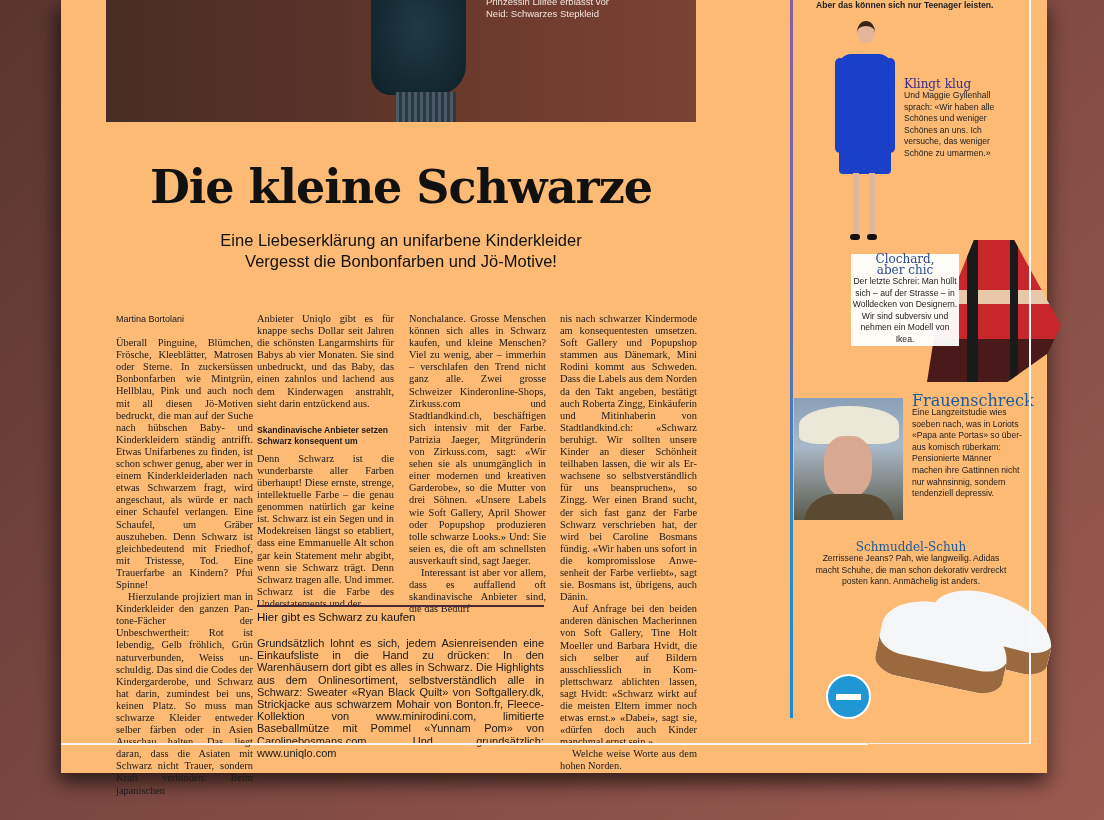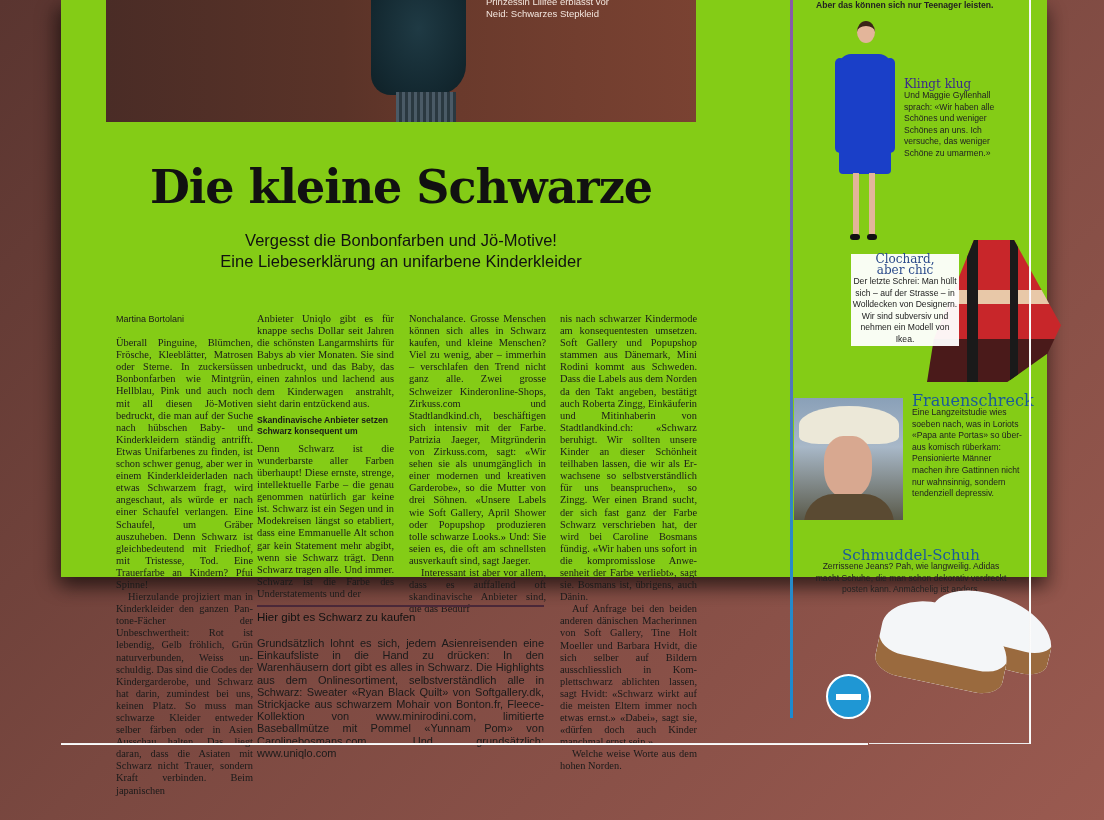--- a/index.html
+++ b/index.html
@@ -3,22 +3,22 @@
 <meta charset="utf-8">
 <style>
   * { box-sizing: border-box; margin: 0; padding: 0; }
   html, body { width: 1104px; height: 820px; overflow: hidden; }
   body {
     background: linear-gradient(135deg, #5a3530 0%, #7a4840 45%, #9a5a50 100%);
     position: relative;
     font-family: "Liberation Serif", serif;
   }
   .page {
-    position: absolute; left: 61px; top: 0; width: 986px; height: 577px;
-    background: #84cc16;
+    position: absolute; left: 61px; top: 0; width: 986px; height: 773px;
+    background: #fdba74;
     box-shadow: -6px 8px 18px rgba(0,0,0,0.45), 4px 10px 16px rgba(0,0,0,0.3);
   }
   .page-fold {
     position: absolute; left: 0; top: 743px; width: 807px; height: 2px;
     background: linear-gradient(#ececec, #ffffff);
   }
   .page-fold-right {
     position: absolute; left: 808px; top: 743px; width: 162px; height: 1px;
     background: #eeeeee;
   }
@@ -62,21 +62,21 @@
     font-family: "Liberation Serif", serif; font-size: 10.4px; line-height: 12.1px;
     color: #1a1a1a; text-align: justify; hyphens: manual;
   }
   .col p { margin: 0; }
   .col p.indent { text-indent: 12px; }
   .author {
     font-family: "Liberation Sans", sans-serif; font-size: 9px; margin-bottom: 12px;
   }
   .subhead {
     font-family: "Liberation Sans", sans-serif; font-weight: bold; font-size: 8.6px;
-    line-height: 11px; margin: 5px 0 6px 0; text-align: left;
+    line-height: 11px; margin: 15px 0 6px 0; text-align: left;
   }
   .info-rule {
     position: absolute; left: 196px; top: 605px; width: 287px; height: 2px; background: #4a2838;
   }
   .info-head {
     position: absolute; left: 196px; top: 611px; width: 287px;
     font-family: "Liberation Sans", sans-serif; font-size: 11.5px; color: #111;
   }
   .info-body {
     position: absolute; left: 196px; top: 637px; width: 287px;
@@ -122,21 +122,21 @@
     position: absolute; left: 733px; top: 398px; width: 109px; height: 122px;
     background: linear-gradient(#8aa0b8 0%, #a8b8c8 40%, #5a5a4a 100%);
     overflow: hidden;
   }
   .man-photo .hat { position: absolute; left: 5px; top: 8px; width: 100px; height: 38px; background: #ece8d8; border-radius: 50% 50% 20% 20%; }
   .man-photo .face { position: absolute; left: 30px; top: 38px; width: 48px; height: 62px; background: #d8a890; border-radius: 40% 40% 45% 45%; }
   .man-photo .coat { position: absolute; left: 10px; top: 96px; width: 90px; height: 30px; background: #5a4a32; border-radius: 30px 30px 0 0; }
   .frauen { position: absolute; left: 851px; top: 395px; width: 110px; }
   .frauen .side-head { color: #1a5a9a; font-size: 16px; }
   .schmuddel { position: absolute; left: 750px; top: 541px; width: 200px; text-align: center; }
-  .schmuddel .side-head { color: #1a5a9a; font-size: 15px; margin-top: 8px; }
+  .schmuddel .side-head { color: #1a5a9a; font-size: 12px; }
   .shoes { position: absolute; left: 818px; top: 595px; width: 180px; height: 110px; }
   .shoe { position: absolute; background: #f4f6f8; border-radius: 40% 60% 20% 20%; box-shadow: inset 0 -22px 0 #9a6a3e; }
   .shoe.a { left: 0; top: 10px; width: 130px; height: 80px; transform: rotate(12deg); }
   .shoe.b { left: 50px; top: 0; width: 125px; height: 70px; transform: rotate(14deg); }
   .minus-btn {
     position: absolute; left: 826px; top: 674px; width: 45px; height: 45px; border-radius: 50%;
     background: #1f97d4; border: 2px solid #ffffff; cursor: pointer;
   }
   .minus-btn .bar { position: absolute; left: 8px; top: 18px; width: 25px; height: 6px; background: #ffffff; }
 </style>
@@ -149,22 +149,22 @@
     <div class="hero-figure"></div>
     <div class="hero-legs"></div>
     <div class="hero-caption">
       <div>Prinzessin Lilifee erblasst vor</div>
       <div>Neid: Schwarzes Stepkleid</div>
     </div>
   </div>
 
   <h1 class="title">Die kleine Schwarze</h1>
   <div class="subtitle">
+    <div>Eine Liebeserklärung an unifarbene Kinderkleider</div>
     <div>Vergesst die Bonbonfarben und Jö-Motive!</div>
-    <div>Eine Liebeserklärung an unifarbene Kinderkleider</div>
   </div>
 
   <div class="col" style="left:45px; top:313px;margin-left:10px;">
     <div class="author">Martina Bortolani</div>
     <p>Überall Pinguine, Blümchen, Frösche, Kleeblätter, Matrosen oder Sterne. In zuckersüssen Bon­bonfarben wie Mintgrün, Hell­blau, Pink und auch noch mit all diesen Jö-Motiven bedruckt, die man auf der Suche nach hübschen Baby- und Kinderkleidern ständig antrifft. Etwas Unifarbenes zu fin­den, ist schon schwer genug, aber wer in einem Kinderkleiderladen nach etwas Schwarzem fragt, wird angeschaut, als würde er nach einer Schaufel verlangen. Eine Schaufel, um Gräber auszuheben. Denn Schwarz ist gleichbedeu­tend mit Friedhof, mit Tristesse, Tod. Eine Trauerfarbe an Kin­dern? Pfui Spinne!</p>
     <p class="indent">Hierzulande projiziert man in Kinderkleider den ganzen Pan­tone-Fächer der Unbeschwertheit: Rot ist lebendig, Gelb fröhlich, Grün naturverbunden, Weiss un­schuldig. Das sind die Codes der Kindergarderobe, und Schwarz hat darin, zumindest bei uns, keinen Platz. So muss man schwarze Klei­der entweder selber färben oder in Asien Ausschau halten. Das liegt daran, dass die Asiaten mit Schwarz nicht Trauer, sondern Kraft verbinden. Beim japanischen</p>
   </div>
 
   <div class="col" style="left:196px; top:313px;">
     <p>Anbieter Uniqlo gibt es für knap­pe sechs Dollar seit Jahren die schönsten Langarmshirts für Ba­bys ab vier Monaten. Sie sind un­bedruckt, und das Baby, das einen zahnlos und lachend aus dem Kin­derwagen anstrahlt, sieht darin entzückend aus.</p>

